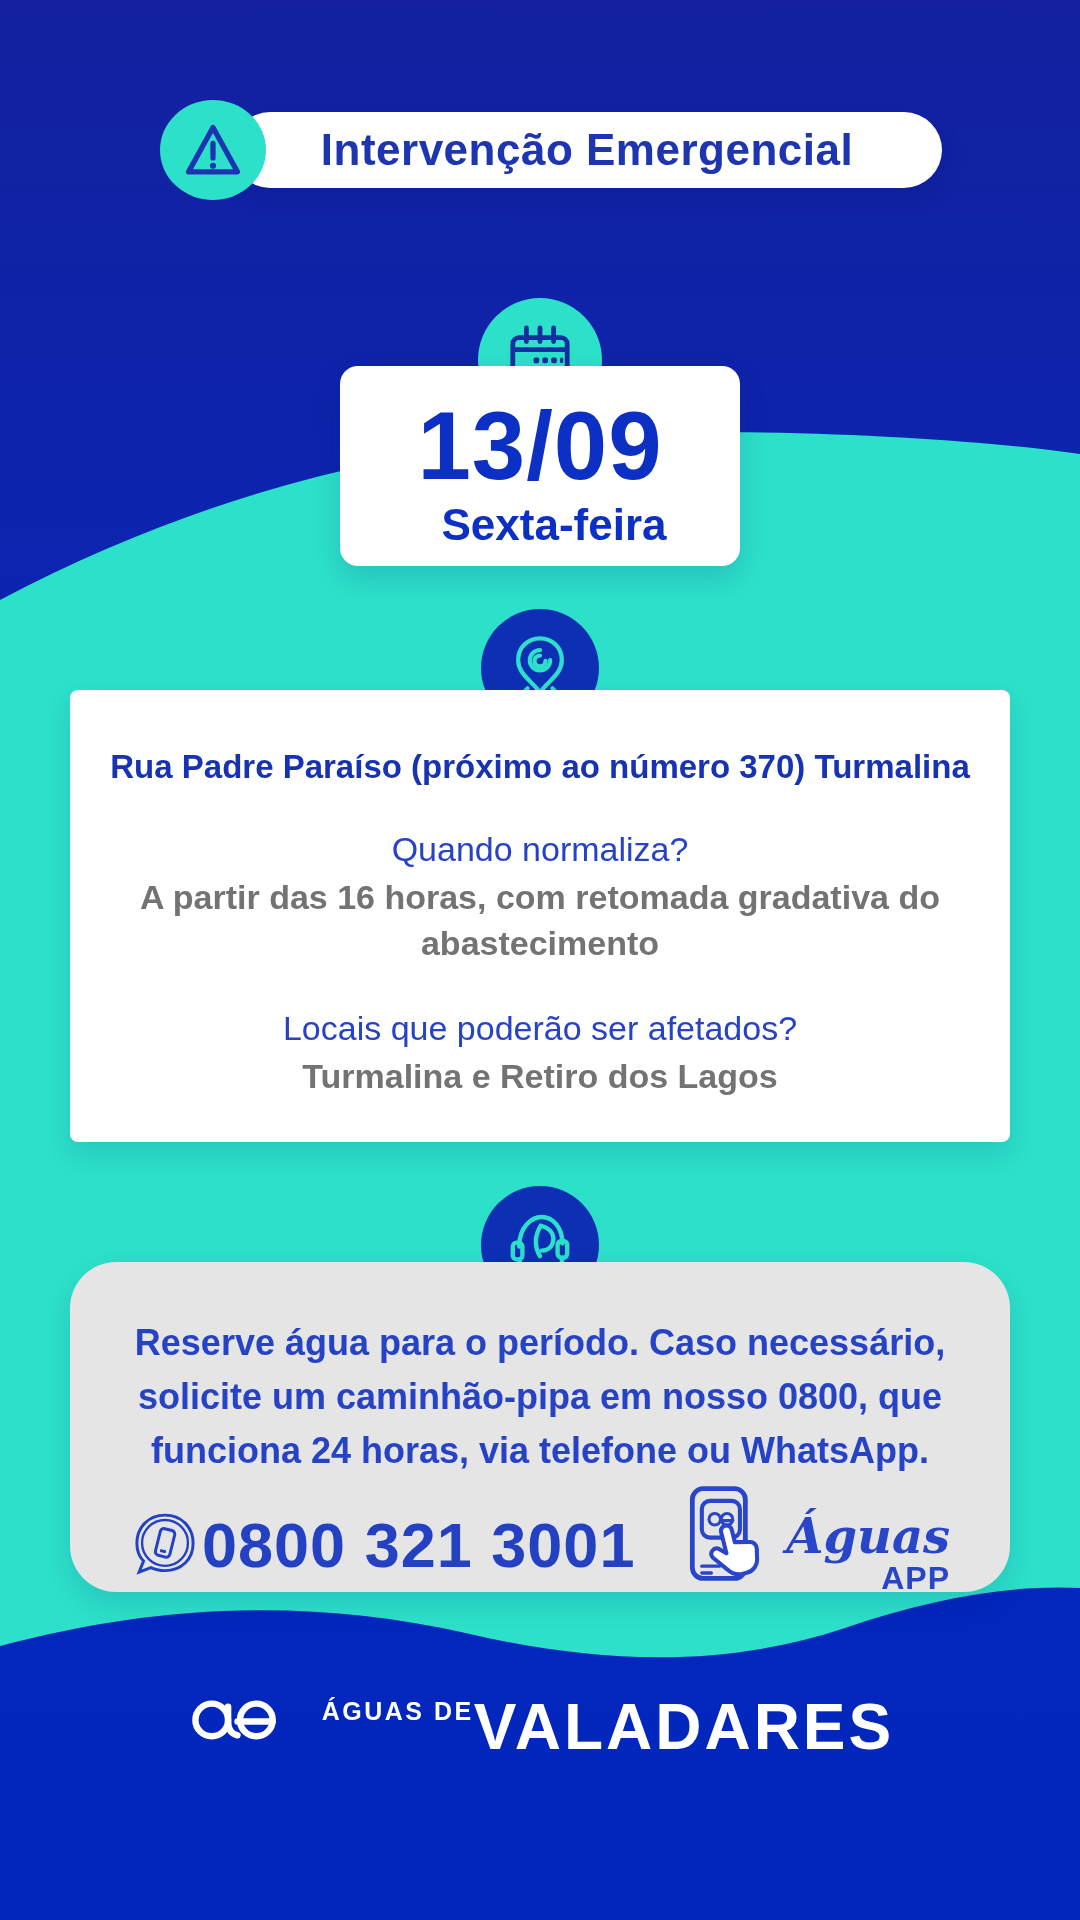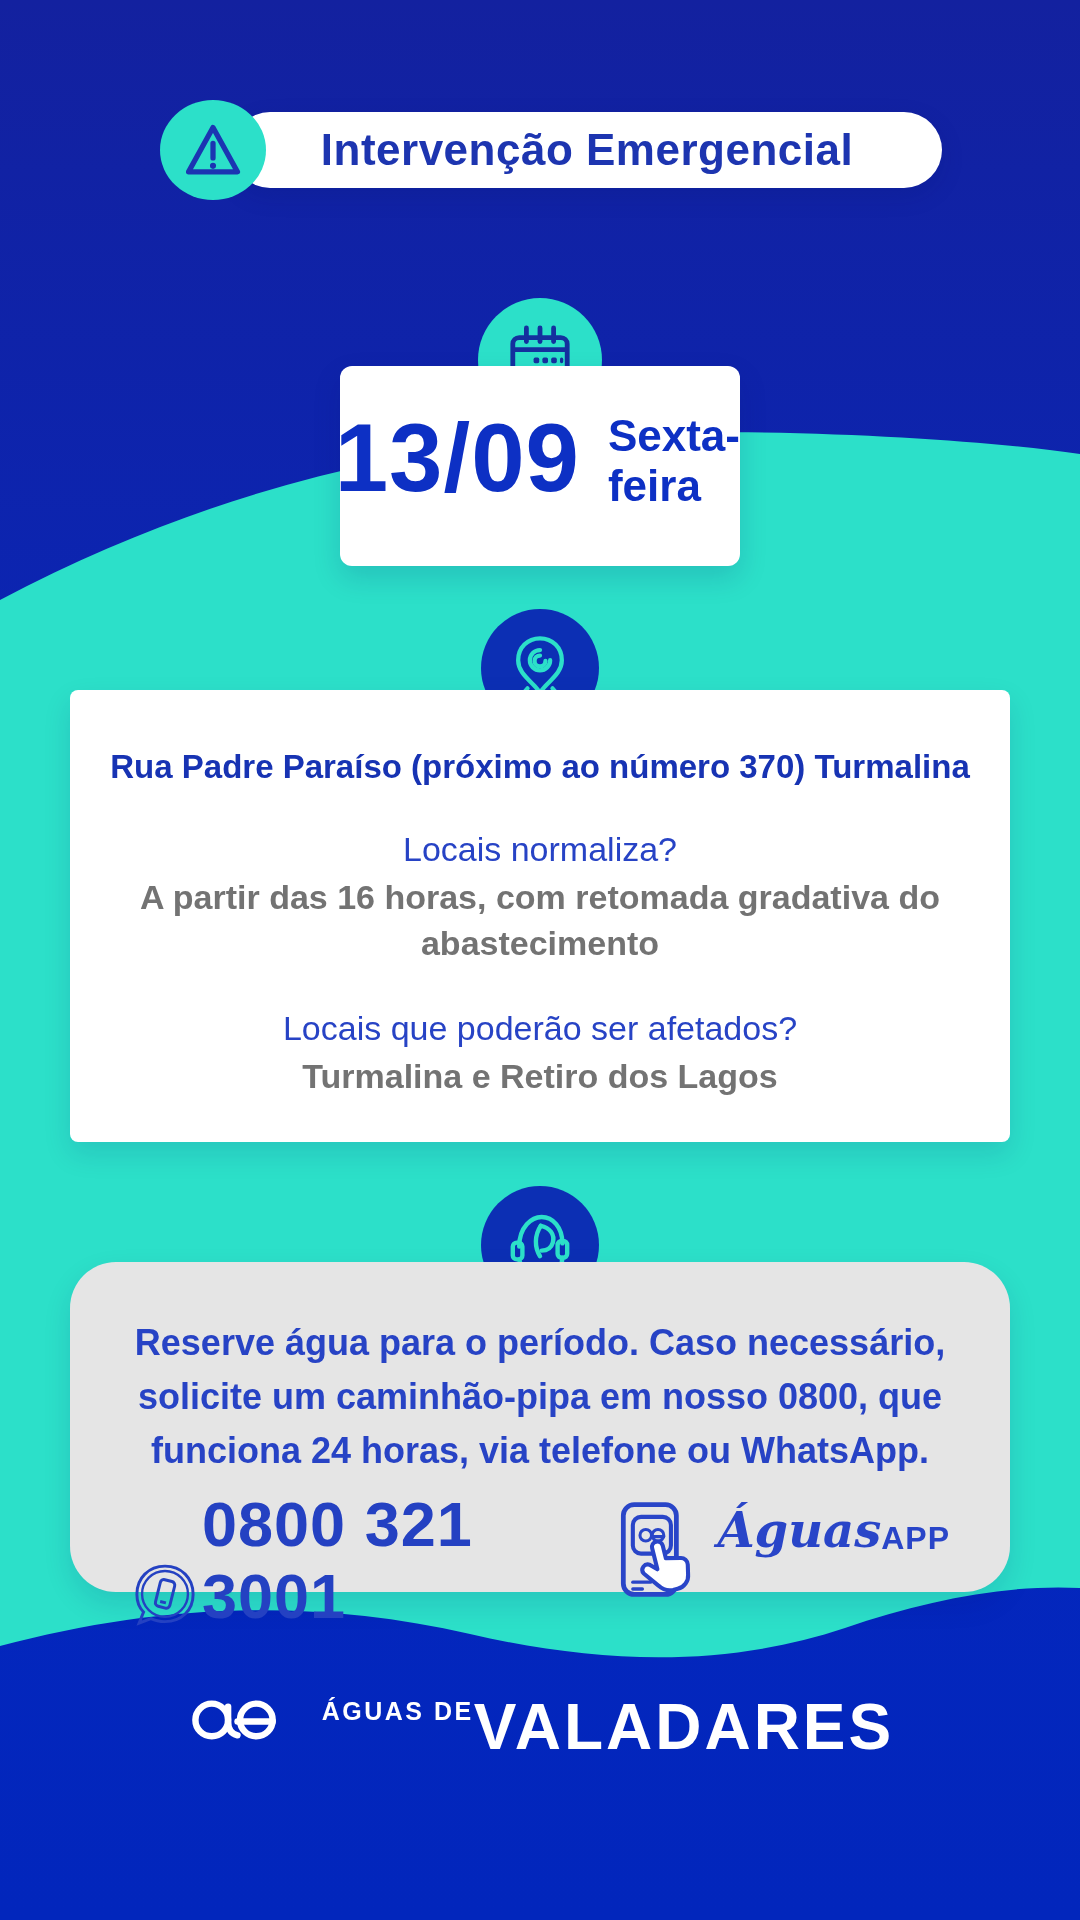--- a/index.html
+++ b/index.html
@@ -21,22 +21,22 @@
     box-shadow:0 8px 22px rgba(0,20,110,.18);
   }
   .header-pill .title{font-size:44px;font-weight:700;color:#1D35B0;letter-spacing:.5px;}
   .header-badge{
     left:160px;top:100px;width:106px;height:100px;border-radius:50%;
     background:#2CE0C9;display:flex;align-items:center;justify-content:center;
   }
 
   
   .date-card{
-    left:340px;top:366px;width:400px;height:200px;background:#fff;border-radius:12px;
-    display:flex;flex-direction:row;align-items:center;justify-content:flex-end;
+    left:340px;top:366px;width:400px;height:200px;background:#fff;border-radius:18px;
+    display:flex;flex-direction:column;align-items:center;justify-content:flex-end;
     padding-bottom:16px;box-shadow:0 12px 28px rgba(0,20,110,.15);
   }
   .date-badge{
     left:478px;top:298px;width:124px;height:124px;border-radius:50%;
     background:#2CE0C9;display:flex;align-items:center;justify-content:center;
   }
   .date-big{font-size:96px;font-weight:800;color:#0D30C4;line-height:1;letter-spacing:1px;}
   .date-weekday{font-size:44px;font-weight:700;color:#0D30C4;margin-top:6px;margin-left:28px;}
 
   
@@ -67,21 +67,21 @@
     font-size:36px;font-weight:600;color:#2743C5;line-height:1.5;
     text-align:center;max-width:860px;margin:0 auto;
   }
   .support-row{
     display:flex;align-items:center;justify-content:space-between;
     margin-top:10px;padding:0 20px 0 18px;
   }
   .phone-wrap{display:flex;align-items:flex-end;}
   .phone-number{font-size:63px;font-weight:800;color:#2441C2;letter-spacing:1px;}
   .app-badge{display:flex;align-items:flex-start;gap:8px;margin-top:-6px;}
-  .app-words{display:flex;flex-direction:row;align-items:flex-end;margin-top:8px;}
+  .app-words{display:flex;flex-direction:column;align-items:flex-end;margin-top:30px;}
   .app-name{font-family:"DejaVu Serif","Liberation Serif",serif;font-style:italic;font-weight:700;
     font-size:48px;color:#2945C8;line-height:1;}
   .app-suffix{font-size:32px;font-weight:800;color:#2945C8;line-height:1;margin-top:2px;letter-spacing:1px;}
 
   
   .footer{
     left:0;top:1680px;width:1080px;display:flex;justify-content:center;
   }
   .footer-inner{display:flex;align-items:flex-end;gap:26px;}
   .brand-col{display:flex;align-items:flex-start;}
@@ -149,21 +149,21 @@
       <path d="M50,34 a7,7 0 1 0 7,7"></path>
       <path d="M34,76 L24,88 L76,88 L66,76"></path>
       <line x1="31" y1="82" x2="44" y2="82"></line>
       <line x1="56" y1="82" x2="69" y2="82"></line>
     </svg>
   </span>
 </div>
 
 <div class="abs info-card">
   <div class="address">Rua Padre Paraíso (próximo ao número 370) Turmalina</div>
-  <div class="question">Locais normaliza?</div>
+  <div class="question">Quando normaliza?</div>
   <div class="answer">A partir das 16 horas, com retomada gradativa do abastecimento</div>
   <div class="question question2">Locais que poderão ser afetados?</div>
   <div class="answer">Turmalina e Retiro dos Lagos</div>
 </div>
 
 <div id="headset-medallion" class="abs medallion">
   <span>
     <svg width="80" height="80" viewBox="0 0 100 100" fill="none" stroke="#2CE0C9" stroke-width="5.5" stroke-linecap="round" stroke-linejoin="round">
       <path d="M24,52 C24,27 40,15 52,15 C66,15 78,28 78,48"></path>
       <rect x="16" y="47" width="12" height="21" rx="5"></rect>

